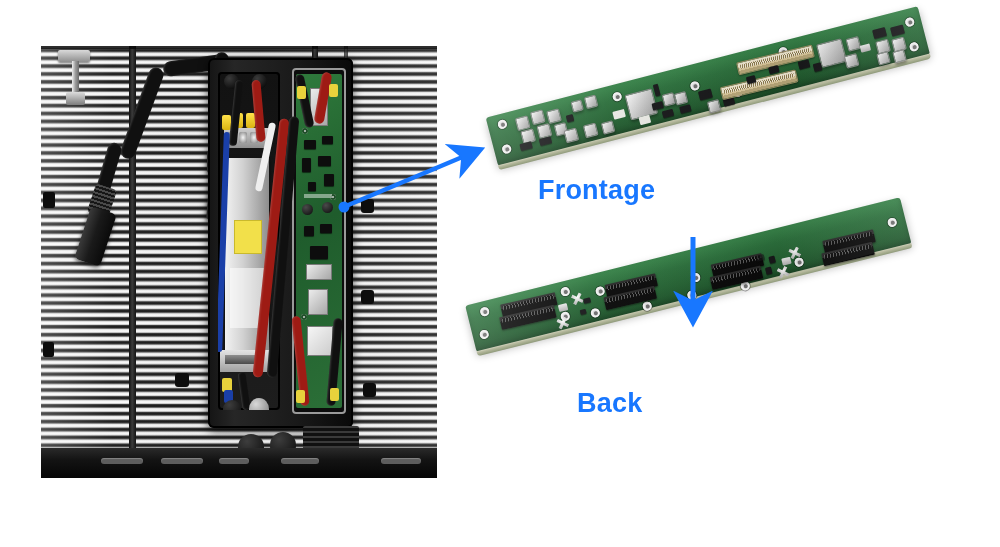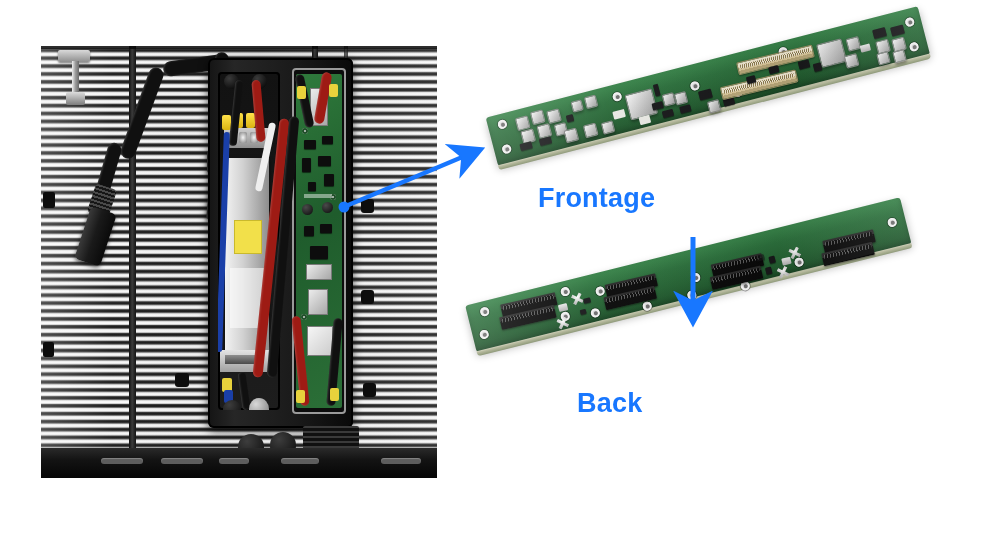--- a/index.html
+++ b/index.html
@@ -528,16 +528,16 @@
         <path d="M0,0 L7.4,4 L0,8 L2,4 Z" fill="#1877ff"></path>
       </marker>
     </defs>
 
     <circle cx="344" cy="207" r="5.5" fill="#1877ff"></circle>
     <line x1="346" y1="206" x2="479" y2="150" stroke="#1877ff" stroke-width="4.5" marker-end="url(#ah)"></line>
 
     <line x1="693" y1="237" x2="693" y2="318" stroke="#1877ff" stroke-width="5" marker-end="url(#ahd)"></line>
   </svg>
 
-  <div class="blabel" style="left:538px;top:175px;margin-top:8px;">Frontage</div>
+  <div class="blabel" style="left:538px;top:175px;">Frontage</div>
   <div class="blabel" style="left:577px;top:388px;">Back</div>
 
 </div>
 
 </body></html>

